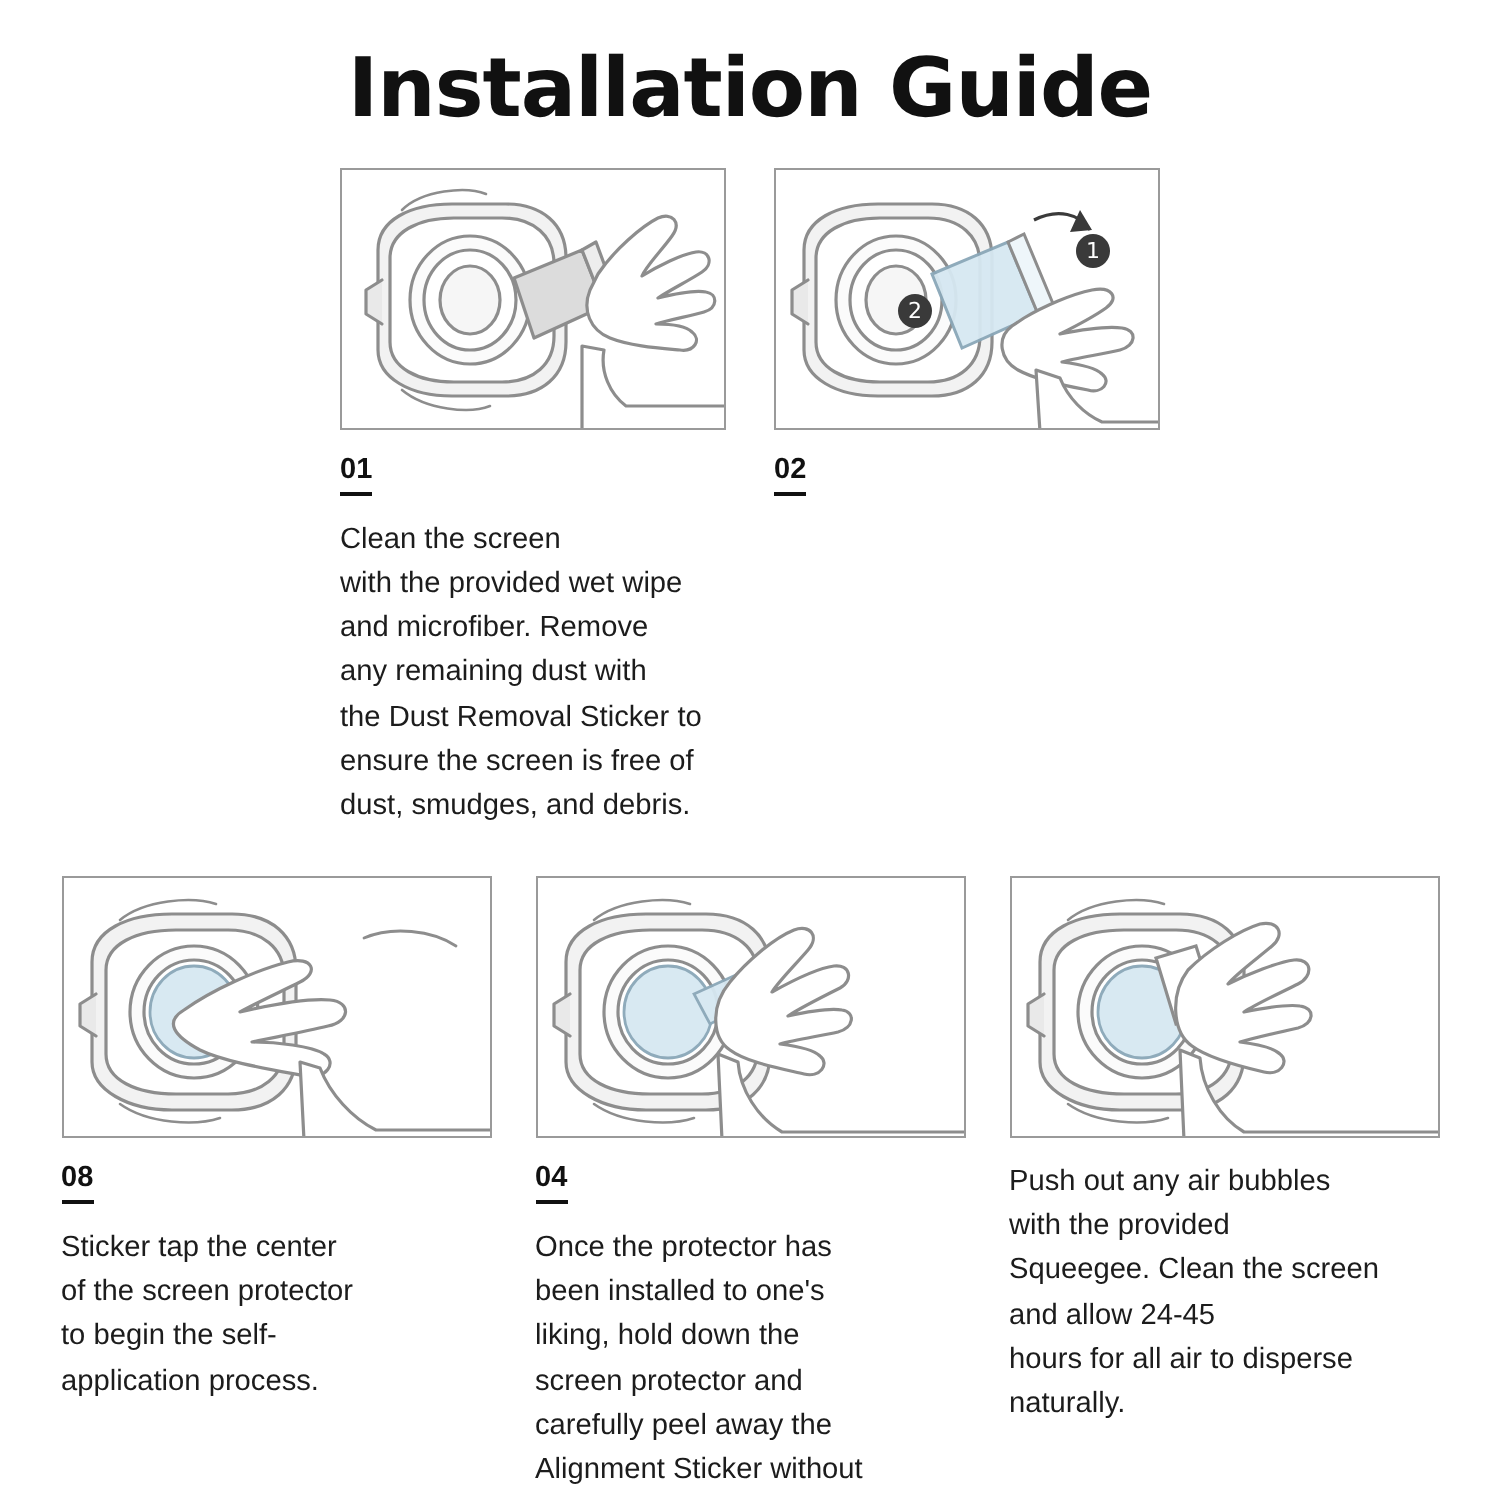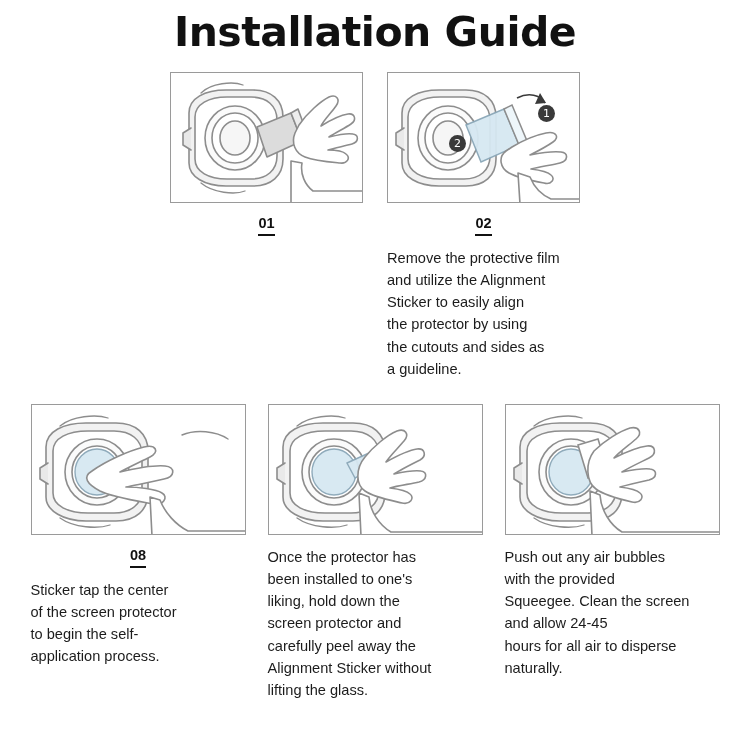--- a/index.html
+++ b/index.html
@@ -19,21 +19,21 @@
     width: 750px;
     height: 750px;
     box-sizing: border-box;
   }
   .title {
     text-align: center;
     font-size: 41px;
     font-weight: bold;
     letter-spacing: -0.5px;
     color: #111;
-    padding-top: 8px;
+    padding-top: 20px;
     margin: 0;
     font-family: "DejaVu Sans", sans-serif;
   }
 
   
   .row-top {
     display: flex;
     justify-content: center;
     gap: 24px;
     margin-top: 16px;
@@ -69,21 +69,21 @@
     font-size: 14.5px;
     font-weight: bold;
     color: #111;
     margin-top: 13px;
     display: inline-block;
     border-bottom: 2px solid #111;
     padding-bottom: 2px;
     line-height: 1.1;
     font-family: "Liberation Sans", sans-serif;
   }
-  .step-num-wrap { display: block; text-align: center; }
+  .step-num-wrap { display: block; }
 
   .step-text {
     margin-top: 11px;
     font-size: 14.6px;
     line-height: 1.52;
     color: #1c1c1c;
     white-space: pre-line;
     font-family: "Liberation Sans", sans-serif;
   }
 
@@ -138,20 +138,27 @@
                      C166 62, 177 60, 182 61 C188 62, 188 69, 181 71 C174 73, 163 75, 157 77
                      C164 77, 172 78, 175 81 C180 85, 176 91, 169 90 C158 89, 144 88, 134 84
                      C124 80, 120 70, 124 60 Z"></path>
             <path d="M131 90 C129 101, 134 112, 142 118 L193 118 L193 131 L120 131 L120 88 Z" fill="#ffffff"></path>
           </g>
         </svg>
       </div>
       <span class="step-num-wrap">
         <span class="step-num">01</span>
       </span>
+      <div class="step-text">Clean the screen
+with the provided wet wipe
+and microfiber. Remove
+any remaining dust with
+the Dust Removal Sticker to
+ensure the screen is free of
+dust, smudges, and debris.</div>
     </div>
 
     <div class="step">
       <div class="illus">
         <svg viewBox="0 0 193 131" width="193" height="131">
           <g fill="none" stroke="#8d8d8d" stroke-width="1.6" stroke-linejoin="round" stroke-linecap="round">
             <path d="M14 40 C14 25, 30 17, 51 17 L78 17 C96 17, 108 27, 108 44 L108 86 C108 103, 96 113, 78 113 L51 113 C30 113, 14 104, 14 90 Z" fill="#f2f2f2"></path>
             <path d="M20 44 C20 31, 34 24, 52 24 L76 24 C92 24, 102 33, 102 47 L102 83 C102 97, 92 106, 76 106 L52 106 C34 106, 20 99, 20 86 Z" fill="#ffffff"></path>
             <path d="M16 55 L8 60 L8 72 L16 77" fill="#e9e9e9"></path>
             <ellipse cx="60" cy="65" rx="30" ry="32" fill="#fbfbfb"></ellipse>
@@ -178,26 +185,20 @@
                      C112 95, 110 84, 118 78 Z"></path>
             <path d="M142 104 C146 114, 154 122, 163 126 L193 126 L193 131 L132 131 L130 100 Z" fill="#ffffff"></path>
           </g>
         </svg>
         <div class="badge" style="left:150px; top:32px;">1</div>
         <div class="badge" style="left:61px; top:62px;">2</div>
       </div>
       <span class="step-num-wrap">
         <span class="step-num">02</span>
       </span>
-      <div class="step-text">Remove the protective film
-and utilize the Alignment
-Sticker to easily align
-the protector by using
-the cutouts and sides as
-a guideline.</div>
     </div>
 
   </div>
 
   <div class="row-bottom">
 
     <div class="step">
       <div class="illus">
         <svg viewBox="0 0 215 131" width="215" height="131">
           <g fill="none" stroke="#8d8d8d" stroke-width="1.6" stroke-linejoin="round" stroke-linecap="round">
@@ -252,20 +253,23 @@
           <g fill="#ffffff" stroke="#8d8d8d" stroke-width="1.6" stroke-linejoin="round" stroke-linecap="round">
             <path d="M96 52 C104 42, 118 30, 128 26 C136 23, 141 29, 135 36 C129 43, 120 52, 117 57
                      C126 52, 140 45, 148 44 C156 43, 158 51, 151 55 C143 59, 131 65, 125 69
                      C134 67, 146 65, 152 66 C159 67, 158 75, 150 77 C141 79, 128 81, 121 83
                      C129 84, 138 86, 141 89 C146 93, 141 100, 133 98 C120 95, 104 92, 96 86
                      C87 80, 86 64, 96 52 Z"></path>
             <path d="M100 92 C101 106, 110 120, 122 127 L215 127 L215 131 L92 131 L90 88 Z" fill="#ffffff"></path>
           </g>
         </svg>
       </div>
+      <span class="step-num-wrap">
+        <span class="step-num">04</span>
+      </span>
       <div class="step-text">Once the protector has
 been installed to one's
 liking, hold down the
 screen protector and
 carefully peel away the
 Alignment Sticker without
 lifting the glass.</div>
     </div>
 
     <div class="step">

